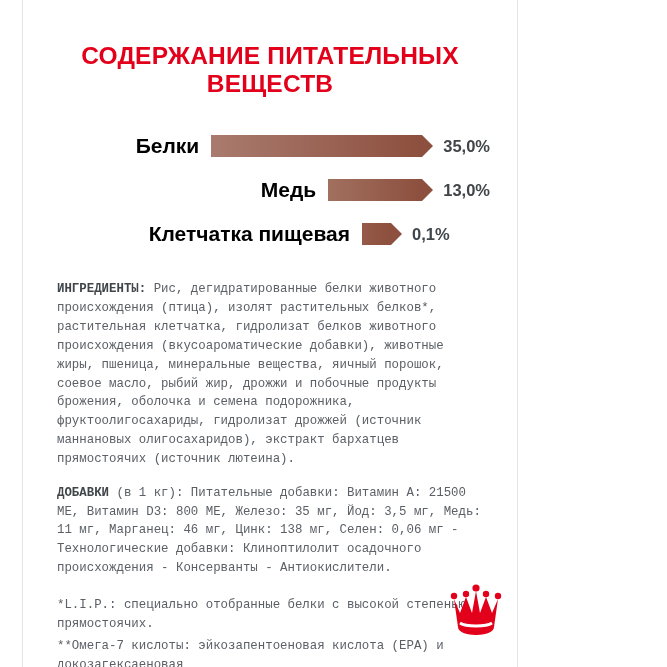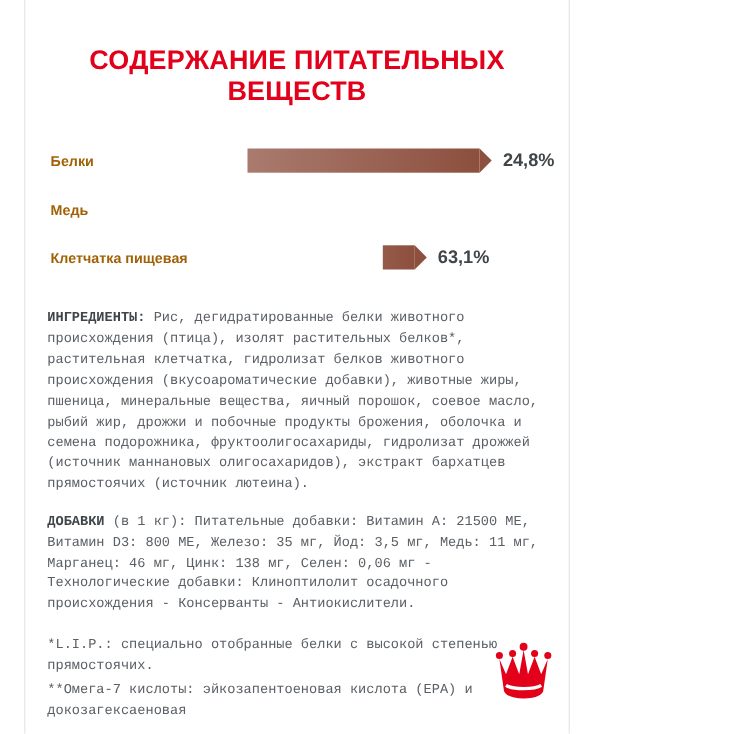--- a/index.html
+++ b/index.html
@@ -12,21 +12,21 @@
     background: #ffffff;
     font-family: "Liberation Sans", sans-serif;
     color: #4a4f54;
     overflow: hidden;
   }
   .page {
     position: relative;
     width: 540px;
     height: 667px;
     box-sizing: border-box;
-    padding: 0 36px;
+    padding: 0 50px;
   }
   .left-rule {
     position: absolute;
     left: 22px;
     top: 0;
     width: 1px;
     height: 667px;
     background: #e2e4e6;
   }
   .right-rule {
@@ -51,25 +51,25 @@
     margin-top: 26px;
     padding-left: 10px;
   }
   .row {
     display: flex;
     align-items: center;
     height: 44px;
   }
   .row-label {
     width: 290px;
-    text-align: left;
+    text-align: right;
     padding-right: 12px;
-    font-size: 13px;
-    font-weight: bold;
-    color: #a16207;
+    font-size: 21px;
+    font-weight: bold;
+    color: #000000;
     white-space: nowrap;
   }
   .bar-wrap {
     display: flex;
     align-items: center;
     flex: 1;
   }
   .bar {
     height: 22px;
     position: relative;
@@ -152,37 +152,44 @@
 
   <div class="chart">
 
     <div class="row">
       <div class="row-label">Белки</div>
       <div class="bar-wrap">
         <div class="bar" style="width:222px">
           <div class="body" style="background:linear-gradient(to right,#a97b6e,#8d4f3e)"></div>
           <div class="tip"></div>
         </div>
-        <div class="bar-value">24,8%</div>
+        <div class="bar-value">35,0%</div>
       </div>
     </div>
 
     <div class="row">
       <div class="row-label">Медь</div>
+      <div class="bar-wrap">
+        <div class="bar" style="width:105px">
+          <div class="body" style="background:linear-gradient(to right,#a1705f,#8d4f3e)"></div>
+          <div class="tip"></div>
+        </div>
+        <div class="bar-value">13,0%</div>
+      </div>
     </div>
 
 
     <div class="row">
       <div class="row-label">Клетчатка пищевая</div>
       <div class="bar-wrap">
         <div class="bar" style="width:40px">
           <div class="body" style="background:linear-gradient(to right,#955a49,#8d4f3e)"></div>
           <div class="tip"></div>
         </div>
-        <div class="bar-value">63,1%</div>
+        <div class="bar-value">0,1%</div>
       </div>
     </div>
 
   </div>
 
   <div class="body-text">
 
     <div class="para">
       <span class="lead">ИНГРЕДИЕНТЫ:</span><span> Рис, дегидратированные белки животного происхождения (птица), изолят растительных белков*, растительная клетчатка, гидролизат белков животного происхождения (вкусоароматические добавки), животные жиры, пшеница, минеральные вещества, яичный порошок, соевое масло, рыбий жир, дрожжи и побочные продукты брожения, оболочка и семена подорожника, фруктоолигосахариды, гидролизат дрожжей (источник маннановых олигосахаридов), экстракт бархатцев прямостоячих (источник лютеина).</span>
     </div>

